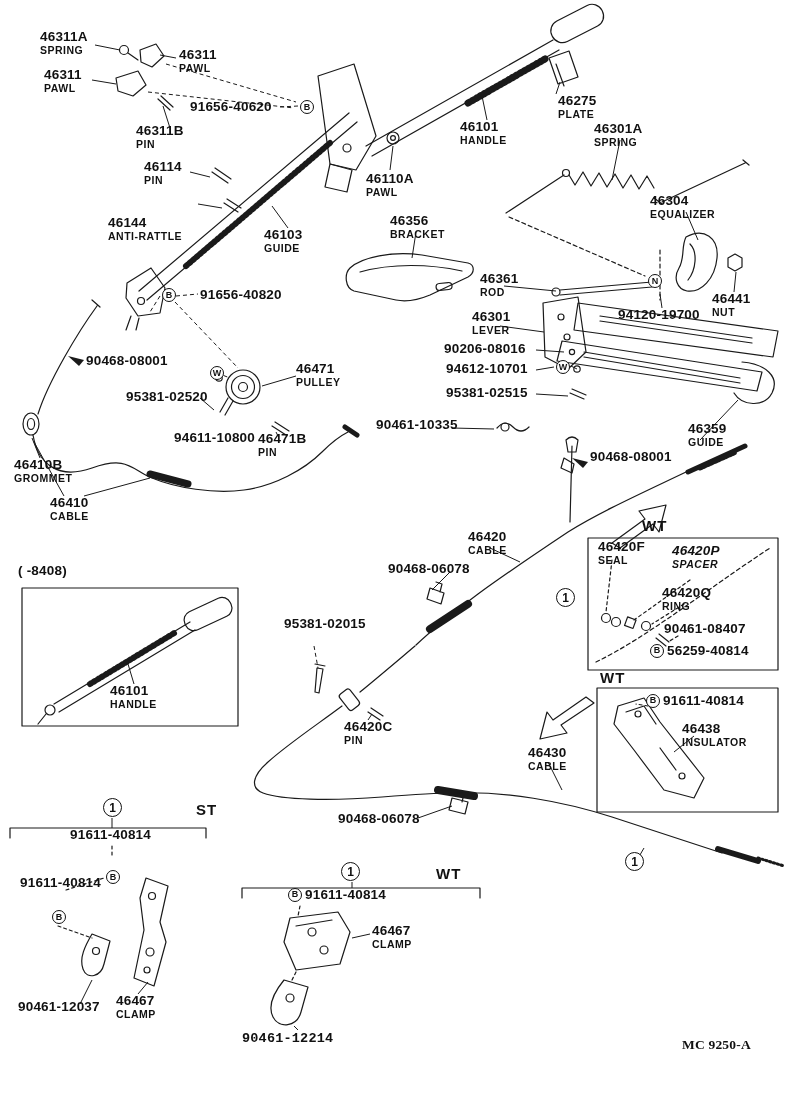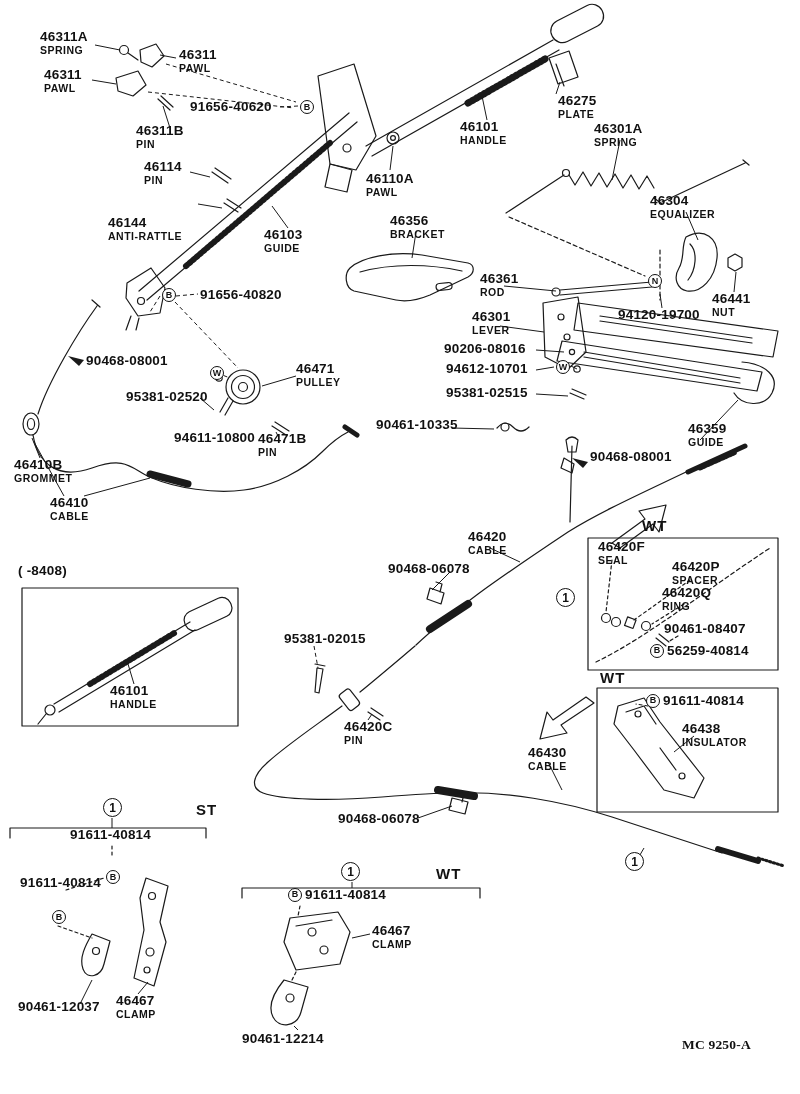--- a/index.html
+++ b/index.html
@@ -430,21 +430,21 @@
         <div class="part-no">
           <span>WT</span>
         </div>
       </div>
       <div class="label" style="left: 598px; top: 540px;">
         <div class="part-no">
           <span>46420F</span>
         </div>
         <div class="part-name"><span>SEAL</span></div>
       </div>
-      <div class="label" style="left: 672px; top: 560px;">
+      <div class="label" style="left: 672px; top: 544px; font-style: italic;">
         <div class="part-no">
           <span>46420P</span>
         </div>
         <div class="part-name"><span>SPACER</span></div>
       </div>
       <div class="label" style="left: 662px; top: 586px;">
         <div class="part-no">
           <span>46420Q</span>
         </div>
         <div class="part-name"><span>RING</span></div>
@@ -464,21 +464,21 @@
         <div class="part-no">
           <span>(    -8408)</span>
         </div>
       </div>
       <div class="label" style="left: 110px; top: 684px;">
         <div class="part-no">
           <span>46101</span>
         </div>
         <div class="part-name"><span>HANDLE</span></div>
       </div>
-      <div class="label" style="left: 284px; top: 632px;">
+      <div class="label" style="left: 284px; top: 617px;">
         <div class="part-no">
           <span>95381-02015</span>
         </div>
       </div>
       <div class="label" style="left: 344px; top: 720px;">
         <div class="part-no">
           <span>46420C</span>
         </div>
         <div class="part-name"><span>PIN</span></div>
       </div>
@@ -546,21 +546,21 @@
           <span class="badge">B</span>
           <span>91611-40814</span>
         </div>
       </div>
       <div class="label" style="left: 372px; top: 924px;">
         <div class="part-no">
           <span>46467</span>
         </div>
         <div class="part-name"><span>CLAMP</span></div>
       </div>
-      <div class="label" style="left: 242px; top: 1032px;">
+      <div class="label" style="left: 242px; top: 1032px; font-family: Liberation Mono, monospace;">
         <div class="part-no">
           <span>90461-12214</span>
         </div>
       </div>
       <div class="label" style="left: 682px; top: 1038px; font-family: Liberation Serif, serif;">
         <div class="part-no">
           <span>MC  9250-A</span>
         </div>
       </div>
       <span class="badge standalone" style="left: 300px; top: 100px;">B</span>

